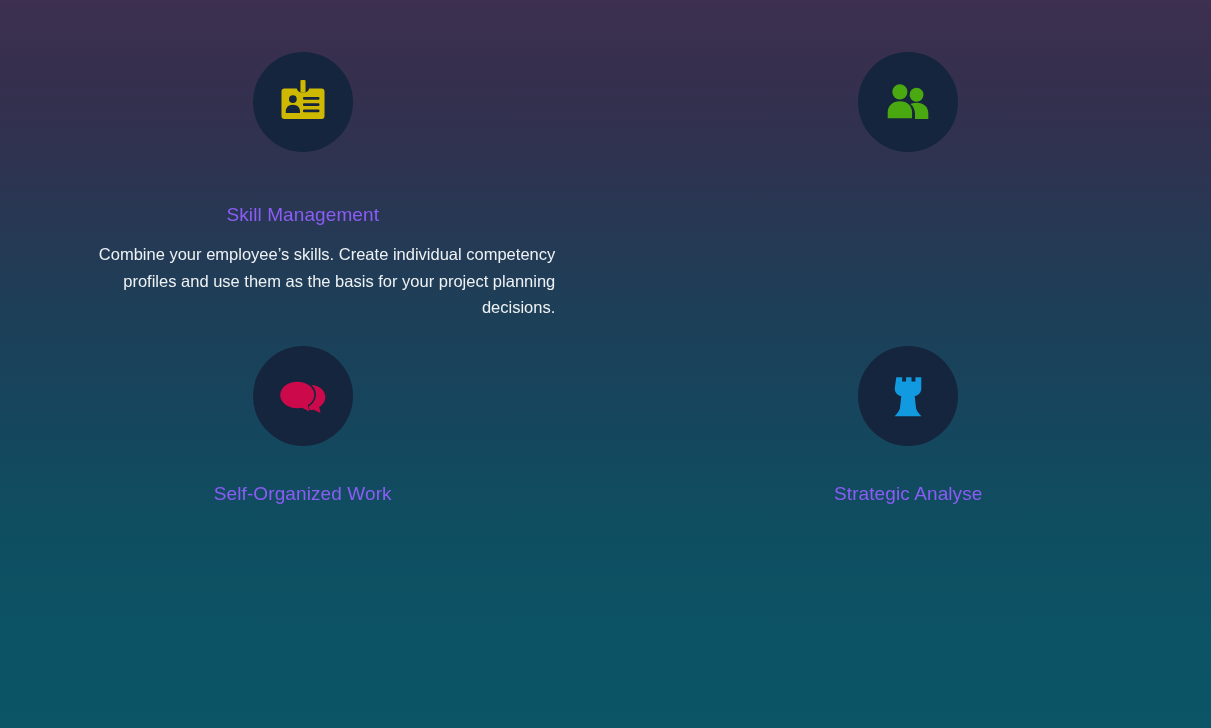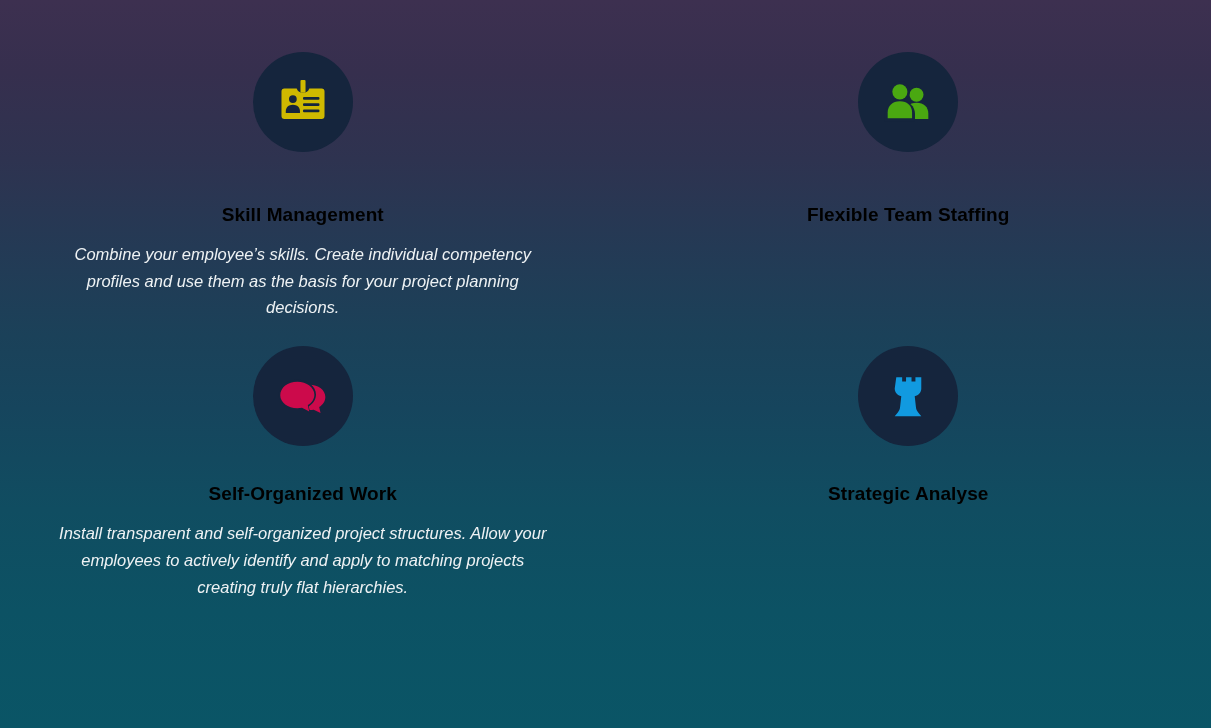--- a/index.html
+++ b/index.html
@@ -53,36 +53,35 @@
     flex: none;
   }
 
   .icon-circle svg {
     display: block;
   }
 
   .feature-title {
     margin-top: 52px;
     font-size: 19px;
-    font-weight: bold;
-    color: #000000;
+    font-weight: normal;
+    color: #8b5cf6;
     text-align: center;
     line-height: 1.2;
     letter-spacing: 0.1px;
   }
 
   .feature-desc {
     margin-top: 14px;
     font-size: 16.5px;
     line-height: 26.8px;
     color: #eef2f4;
-    text-align: center;
+    text-align: right;
     max-width: 505px;
     font-weight: normal;
-    font-style: italic;
   }
 
   
   .row-two .icon-circle {
     margin-top: 25px;
   }
   .row-two .feature-title {
     margin-top: 37px;
   }
 </style>
@@ -127,41 +126,39 @@
             <circle cx="22" cy="18.5" r="12.4"></circle>
             <path d="M22 30 c-11.5 0 -18.6 7.2 -18.6 16.6 V56 h37.2 v-9.4 C40.6 37.2 33.5 30 22 30 Z"></path>
           </g>
           <g fill="#4aa811">
             <circle cx="22" cy="19.5" r="9.3"></circle>
             <path d="M22 31 c-9.2 0 -15 5.9 -15 13.6 V52 h30 v-7.4 C37 36.9 31.2 31 22 31 Z"></path>
           </g>
         </svg>
       </span>
     </div>
-    <div class="feature-title">Flexible Team Staffing</div>
   </div>
 
   <div class="feature-card row-two">
     <div class="icon-circle">
       <span>
         <svg width="52" height="52" viewBox="0 0 64 64" aria-hidden="true">
           <g fill="#cc0a4b">
             <path d="M40 18 c11 0 19.5 6.6 19.5 15.2 c0 5.1 -3 9.6 -7.6 12.4 l1.7 7.4 l-8.4 -4.2 c-1.7 0.35 -3.5 0.55 -5.2 0.55 c-11 0 -19.5 -6.6 -19.5 -15.2 C20.5 24.6 29 18 40 18 Z"></path>
           </g>
           <g fill="#15253d">
             <path d="M25 12 c12.8 0 23 8 23 18.2 c0 6 -3.5 11.3 -8.9 14.6 l2 8.8 l-9.9 -5 c-2 0.4 -4.1 0.6 -6.2 0.6 c-12.8 0 -23 -8 -23 -18.2 C2 20 12.2 12 25 12 Z"></path>
           </g>
           <g fill="#cc0a4b">
             <path d="M25 14.4 c11.6 0 21 7.1 21 16 c0 5.3 -3.2 9.9 -8.1 12.8 l1.8 7.8 l-8.9 -4.5 c-1.85 0.36 -3.8 0.56 -5.8 0.56 c-11.6 0 -21 -7.1 -21 -16 C4 21.5 13.4 14.4 25 14.4 Z"></path>
           </g>
         </svg>
       </span>
     </div>
     <div class="feature-title">Self-Organized Work</div>
-    <div class="feature-desc">Install transparent and self-organized project structures. Allow your employees to actively identify and apply to matching projects creating truly flat hierarchies.</div>
   </div>
 
   <div class="feature-card row-two">
     <div class="icon-circle">
       <span>
         <svg width="50" height="50" viewBox="0 0 64 64" aria-hidden="true">
           <g fill="#119ae0">
             <path d="M17 8 h7.5 v5.5 h5 V8 h7 v5.5 h5 V8 H49 v14.5 c0 4.9 -3.6 8.9 -8.4 9.7 l1.6 14.6 c0.25 2.2 1.15 4.2 2.6 5.9 L49 58 H15 l4.2 -5.3 c1.45 -1.7 2.35 -3.7 2.6 -5.9 l1.6 -14.6 c-4.8 -0.8 -8.4 -4.8 -8.4 -9.7 Z"></path>
           </g>
         </svg>

